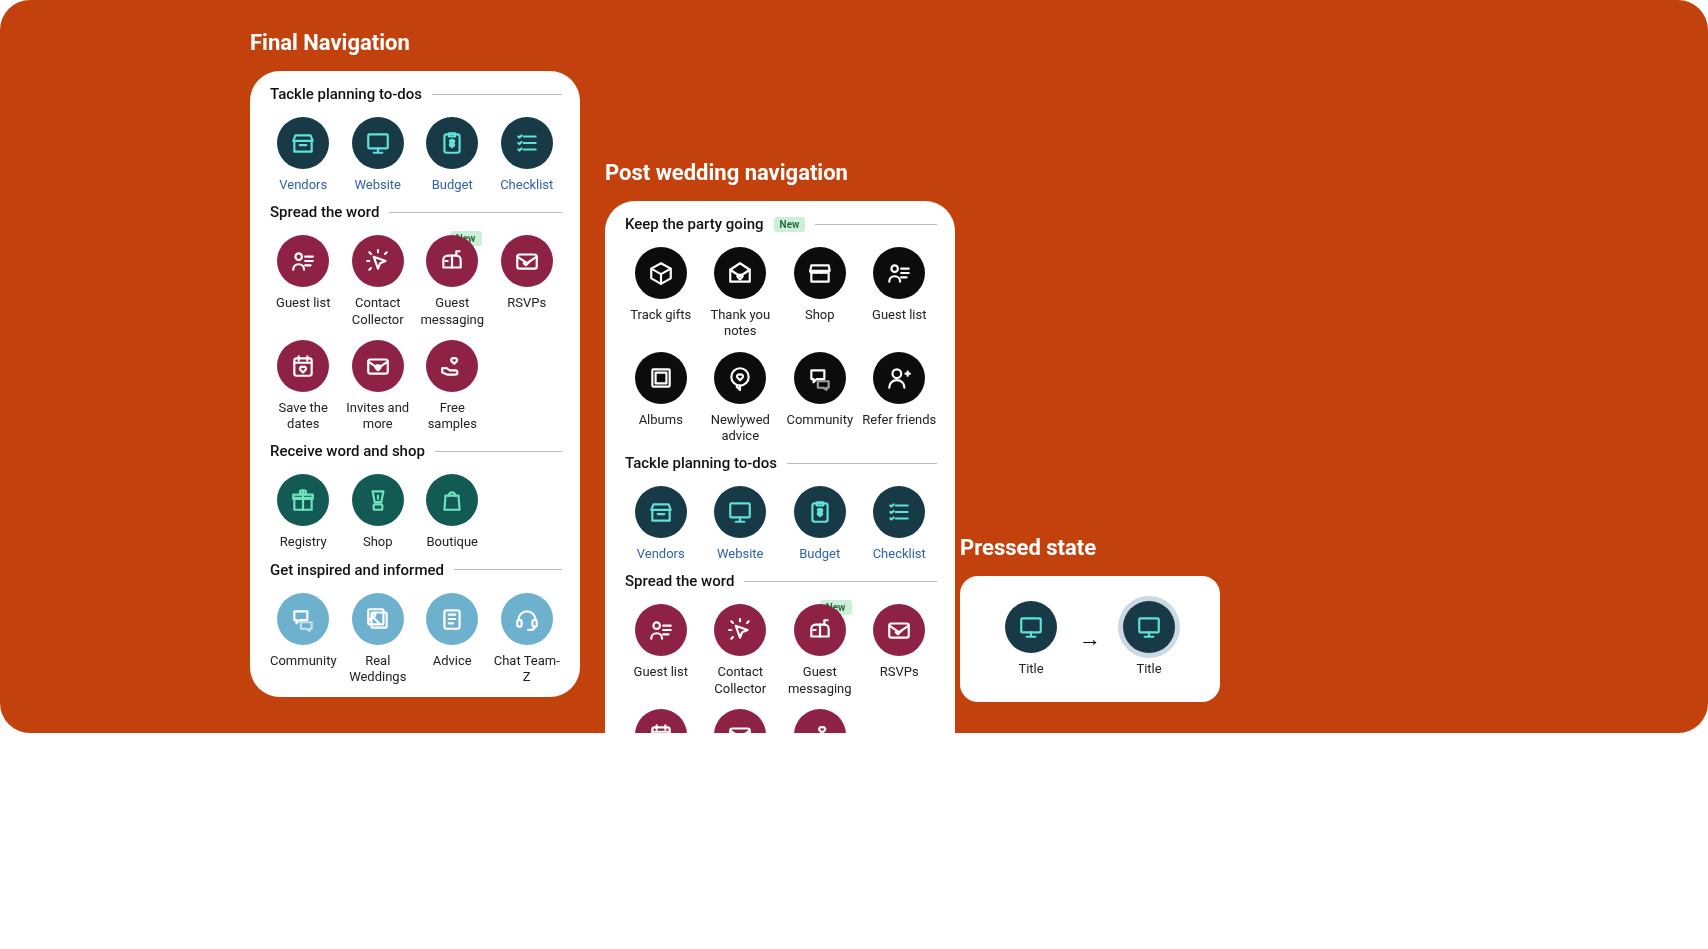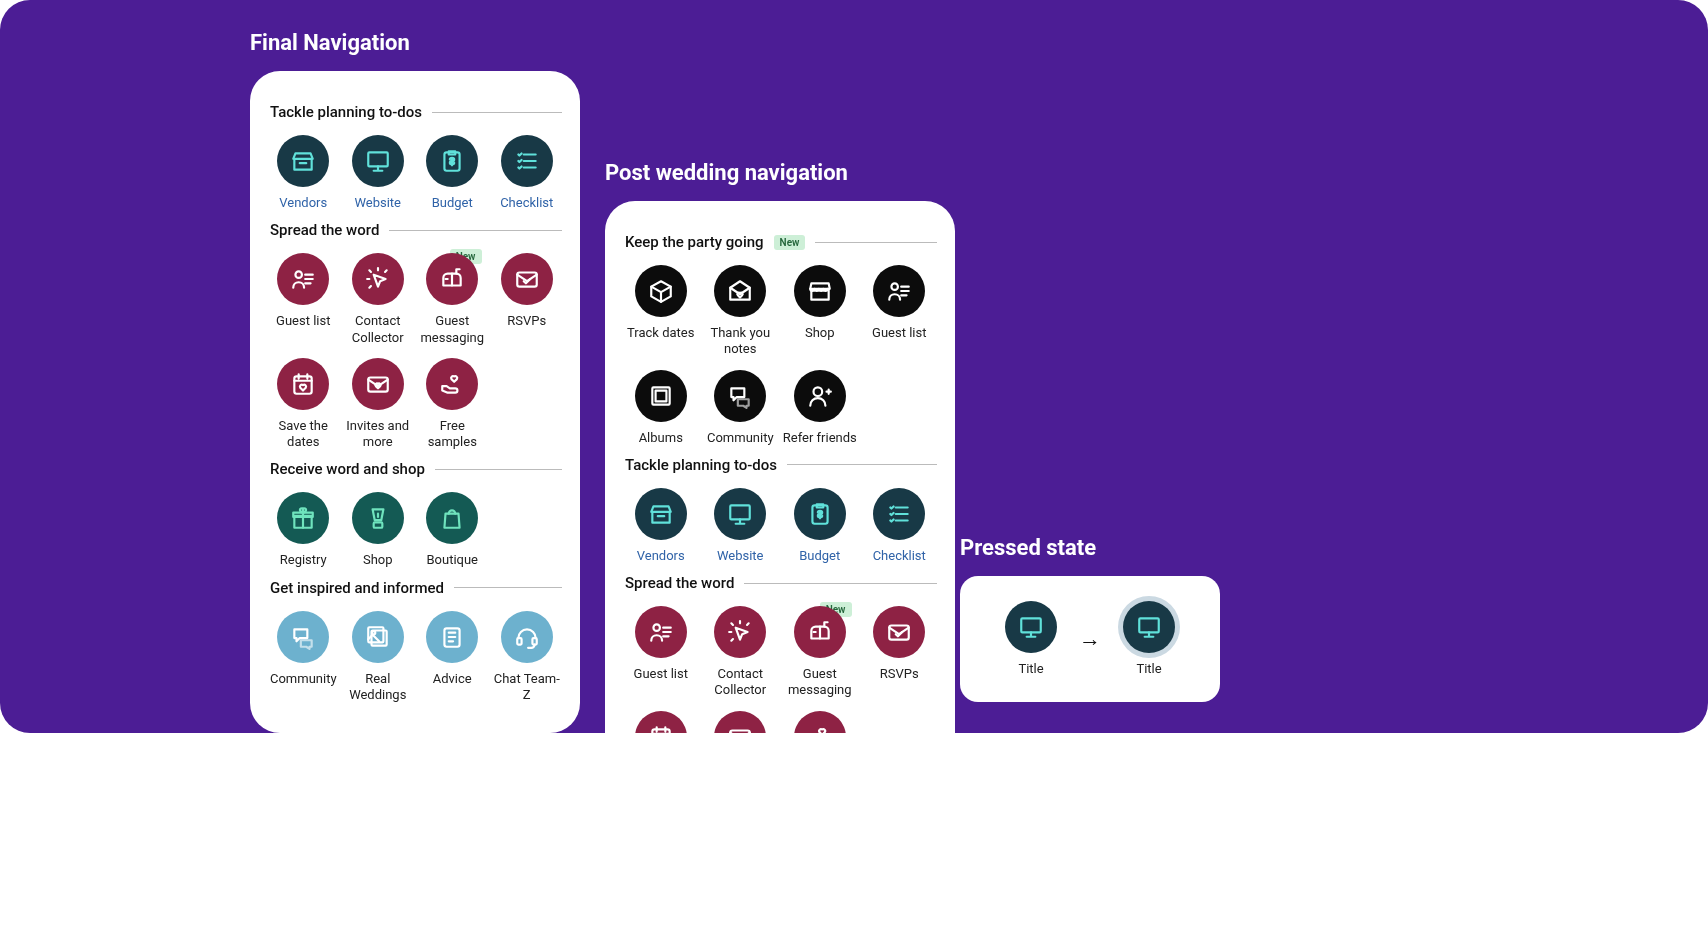--- a/index.html
+++ b/index.html
@@ -3,35 +3,35 @@
 <meta charset="utf-8">
 <style>
   * { box-sizing: border-box; margin: 0; padding: 0; }
   body {
     font-family: -apple-system, BlinkMacSystemFont, "Segoe UI", Roboto, sans-serif;
     background: #fff;
   }
   .canvas {
     width: 1708px;
     height: 733px;
-    background: #4c1d95;
+    background: #c2410c;
     border-radius: 30px;
     position: relative;
     overflow: hidden;
   }
   .panel-title {
     color: #fff;
     font-weight: 700;
     font-size: 22px;
     margin-bottom: 16px;
   }
   .panel {
     background: #fff;
     border-radius: 30px;
-    padding: 22px 18px;
+    padding: 4px 18px;
   }
   .section-hdr {
     display: flex;
     align-items: center;
     gap: 10px;
     margin: 10px 0 14px 2px;
   }
   .section-hdr span.lbl {
     font-size: 15px;
     color: #111;
@@ -427,21 +427,21 @@
         <span class="inline-badge">New</span>
         <div class="rule"></div>
       </div>
       <div class="grid4">
         <div class="item">
             <div class="circle c-black">
               <svg>
                 <use href="#package-icon"></use>
               </svg>
             </div>
-            <div class="cap">Track dates</div>
+            <div class="cap">Track gifts</div>
           </div>
         <div class="item">
             <div class="circle c-black">
               <svg>
                 <use href="#envelope-heart-open-icon"></use>
               </svg>
             </div>
             <div class="cap">Thank you notes</div>
           </div>
         <div class="item">
@@ -460,20 +460,28 @@
             </div>
             <div class="cap">Guest list</div>
           </div>
         <div class="item">
             <div class="circle c-black">
               <svg>
                 <use href="#album-icon"></use>
               </svg>
             </div>
             <div class="cap">Albums</div>
+          </div>
+        <div class="item">
+            <div class="circle c-black">
+              <svg>
+                <use href="#heart-speech-icon"></use>
+              </svg>
+            </div>
+            <div class="cap">Newlywed advice</div>
           </div>
         <div class="item">
             <div class="circle c-black">
               <svg>
                 <use href="#chat-bubbles-icon"></use>
               </svg>
             </div>
             <div class="cap">Community</div>
           </div>
         <div class="item">

